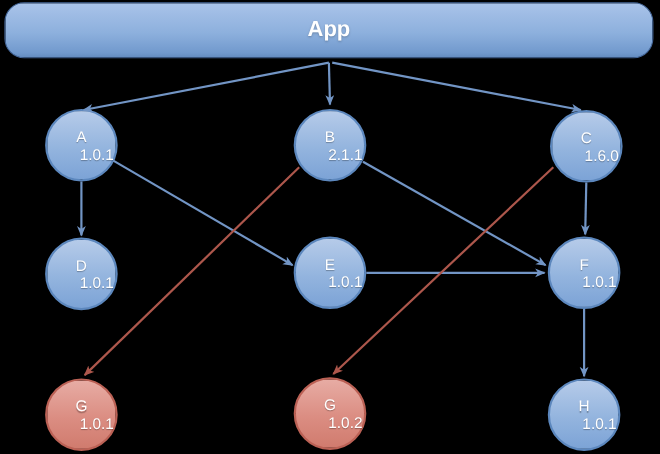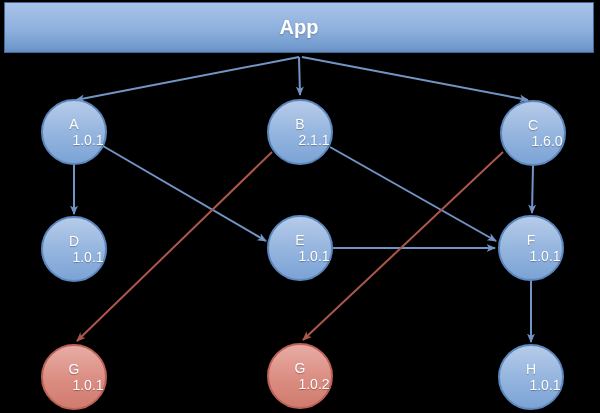--- a/index.html
+++ b/index.html
@@ -19,21 +19,21 @@
     height: 413px;
     background: var(--bg, #000);
   }
   .app-banner {
     position: absolute;
     left: 4px;
     top: 2px;
     width: 590px;
     height: 51px;
     box-sizing: border-box;
-    border-radius: 0;
+    border-radius: 18px;
     border: 1px solid var(--app-border);
     background: linear-gradient(to bottom,
       var(--app-top) 0%,
       var(--app-mid) 55%,
       var(--app-bot) 92%,
       var(--app-edge) 100%);
     display: flex;
     align-items: center;
     justify-content: center;
     color: var(--text);

